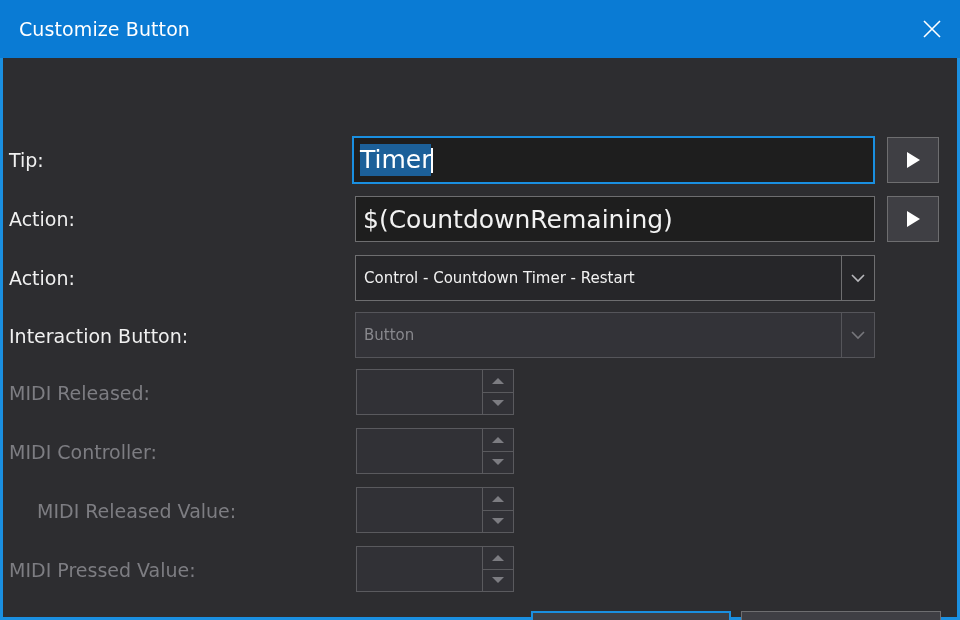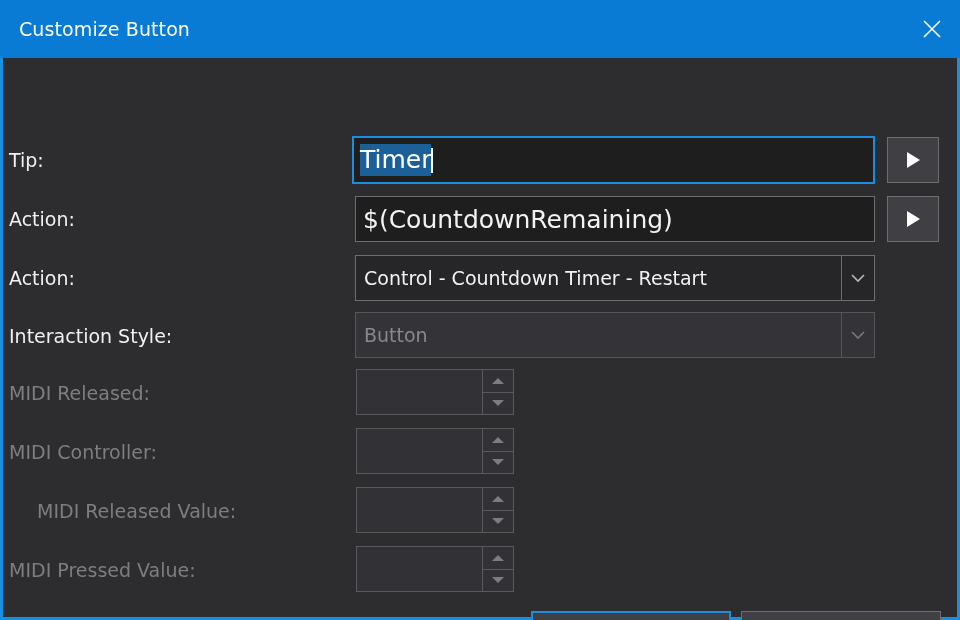--- a/index.html
+++ b/index.html
@@ -127,21 +127,21 @@
     background: #262629;
     display: flex;
     align-items: stretch;
     cursor: pointer;
   }
   .combo .combo-text {
     flex: 1;
     display: flex;
     align-items: center;
     padding-left: 8px;
-    font-size: 19px;
+    font-size: 15px;
     color: #f2f2f2;
     white-space: nowrap;
     overflow: hidden;
   }
   .combo .combo-arrow {
     width: 32px;
     border-left: 1px solid #6e6e70;
     display: flex;
     align-items: center;
     justify-content: center;
@@ -253,21 +253,21 @@
     <div class="label" style="top:211px;">Action:</div>
     <div class="combo" style="left:352px; top:197px; width:520px; height:46px;">
       <div class="combo-text">Control - Countdown Timer - Restart</div>
       <div class="combo-arrow">
         <svg width="16" height="10" viewBox="0 0 16 10">
           <path d="M2 2 L8 8 L14 2" stroke="#b8b8bc" stroke-width="1.6" fill="none"></path>
         </svg>
       </div>
     </div>
 
-    <div class="label disabled" style="top:269px; color:#f0f0f0;">Interaction Style:</div>
+    <div class="label disabled" style="top:269px; color:#f0f0f0;">Interaction Button:</div>
     <div class="combo disabled" style="left:352px; top:254px; width:520px; height:46px;gap:20px;">
       <div class="combo-text">Button</div>
       <div class="combo-arrow">
         <svg width="16" height="10" viewBox="0 0 16 10">
           <path d="M2 2 L8 8 L14 2" stroke="#77777c" stroke-width="1.6" fill="none"></path>
         </svg>
       </div>
     </div>
 
     <div class="label disabled" style="top:326px;">MIDI Released:</div>

